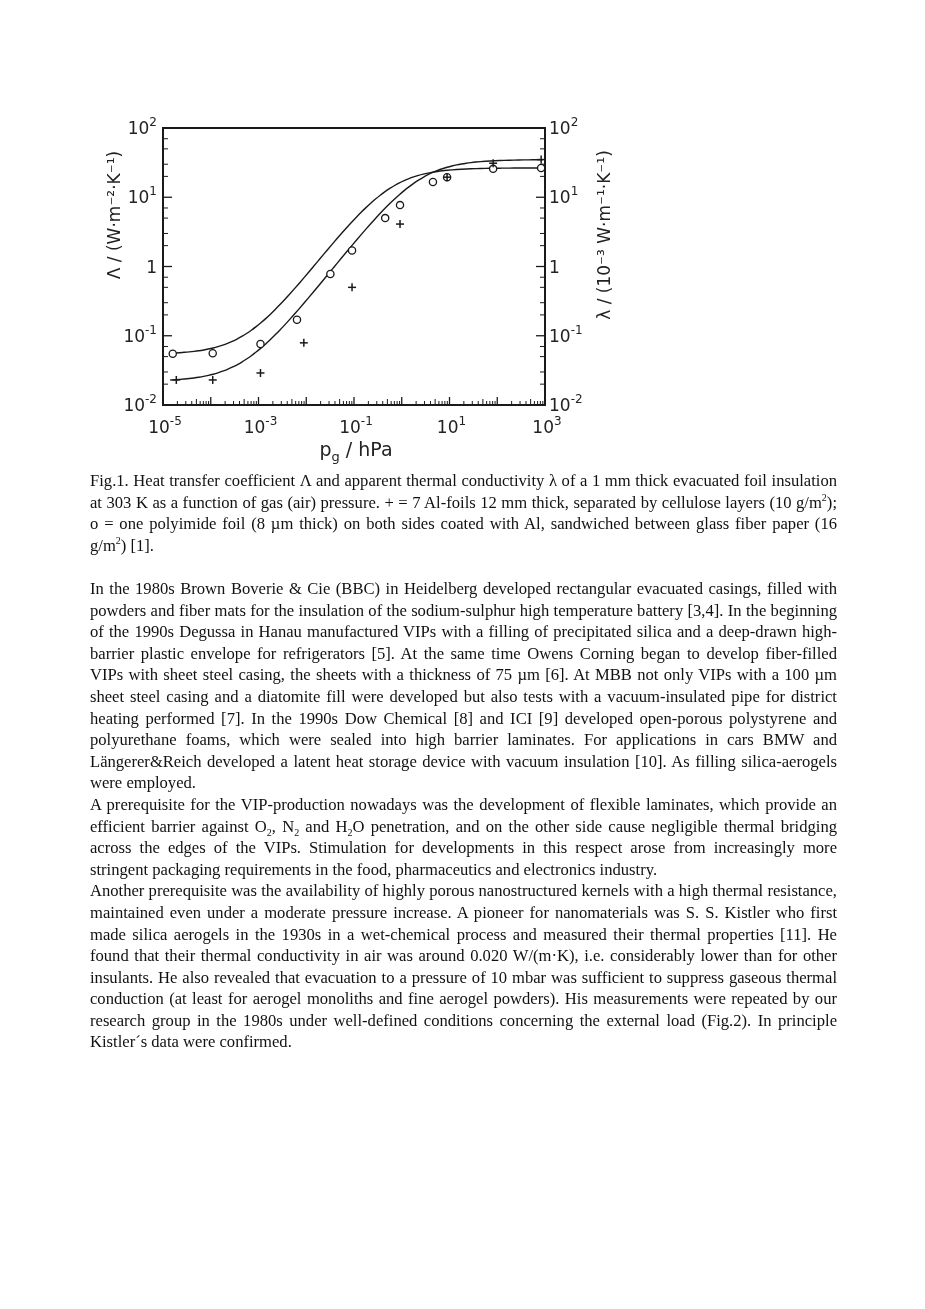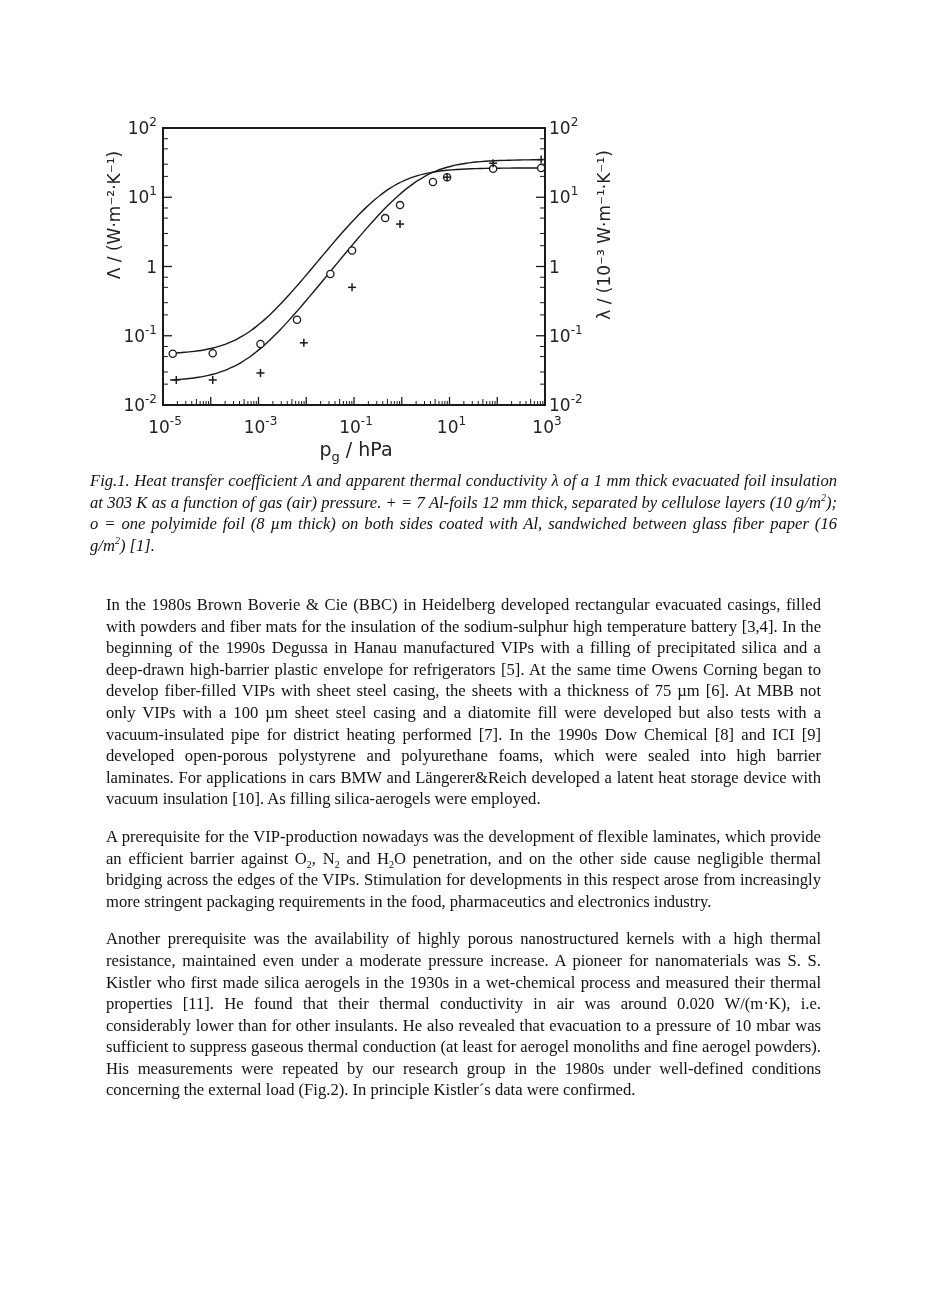--- a/index.html
+++ b/index.html
@@ -2,25 +2,25 @@
 <html><head>
 <meta charset="utf-8">
 <style>
   html, body { margin: 0; padding: 0; background: #ffffff; }
   body { width: 925px; height: 1309px; position: relative; overflow: hidden;
          font-family: "Liberation Serif", "DejaVu Serif", serif; color: #111; }
   #figure { position: absolute; left: 95px; top: 108px; width: 530px; height: 362px; }
   #figure svg { width: 530px; height: 362px; display: block; }
   .fig-text { font-family: "DejaVu Sans", "Liberation Sans", sans-serif; fill: #222; }
   #caption { position: absolute; left: 90px; top: 470px; width: 747px;
-             font-style: italic; font-size: 16.6px; line-height: 21.6px;
+             font-size: 16.6px; line-height: 21.6px;
              text-align: justify; }
   #body-text { position: absolute; left: 90px; top: 578px; width: 747px;
                font-size: 16.6px; line-height: 21.6px; text-align: justify; }
-  #body-text p { margin: 16px; }
+  #body-text p { margin: 0; }
   sup, sub { font-size: 10px; line-height: 0; }
 </style>
 </head>
 <body>
 
 <div id="figure">
   <svg id="chart-svg" viewBox="95 108 530 362" xmlns="http://www.w3.org/2000/svg">
     <g id="axes">
         <rect x="163" y="128" width="382" height="277" fill="none" stroke="#1a1a1a" stroke-width="2"></rect>
         <line x1="163" y1="405" x2="163" y2="397" stroke="#1a1a1a" stroke-width="1.3"></line>

